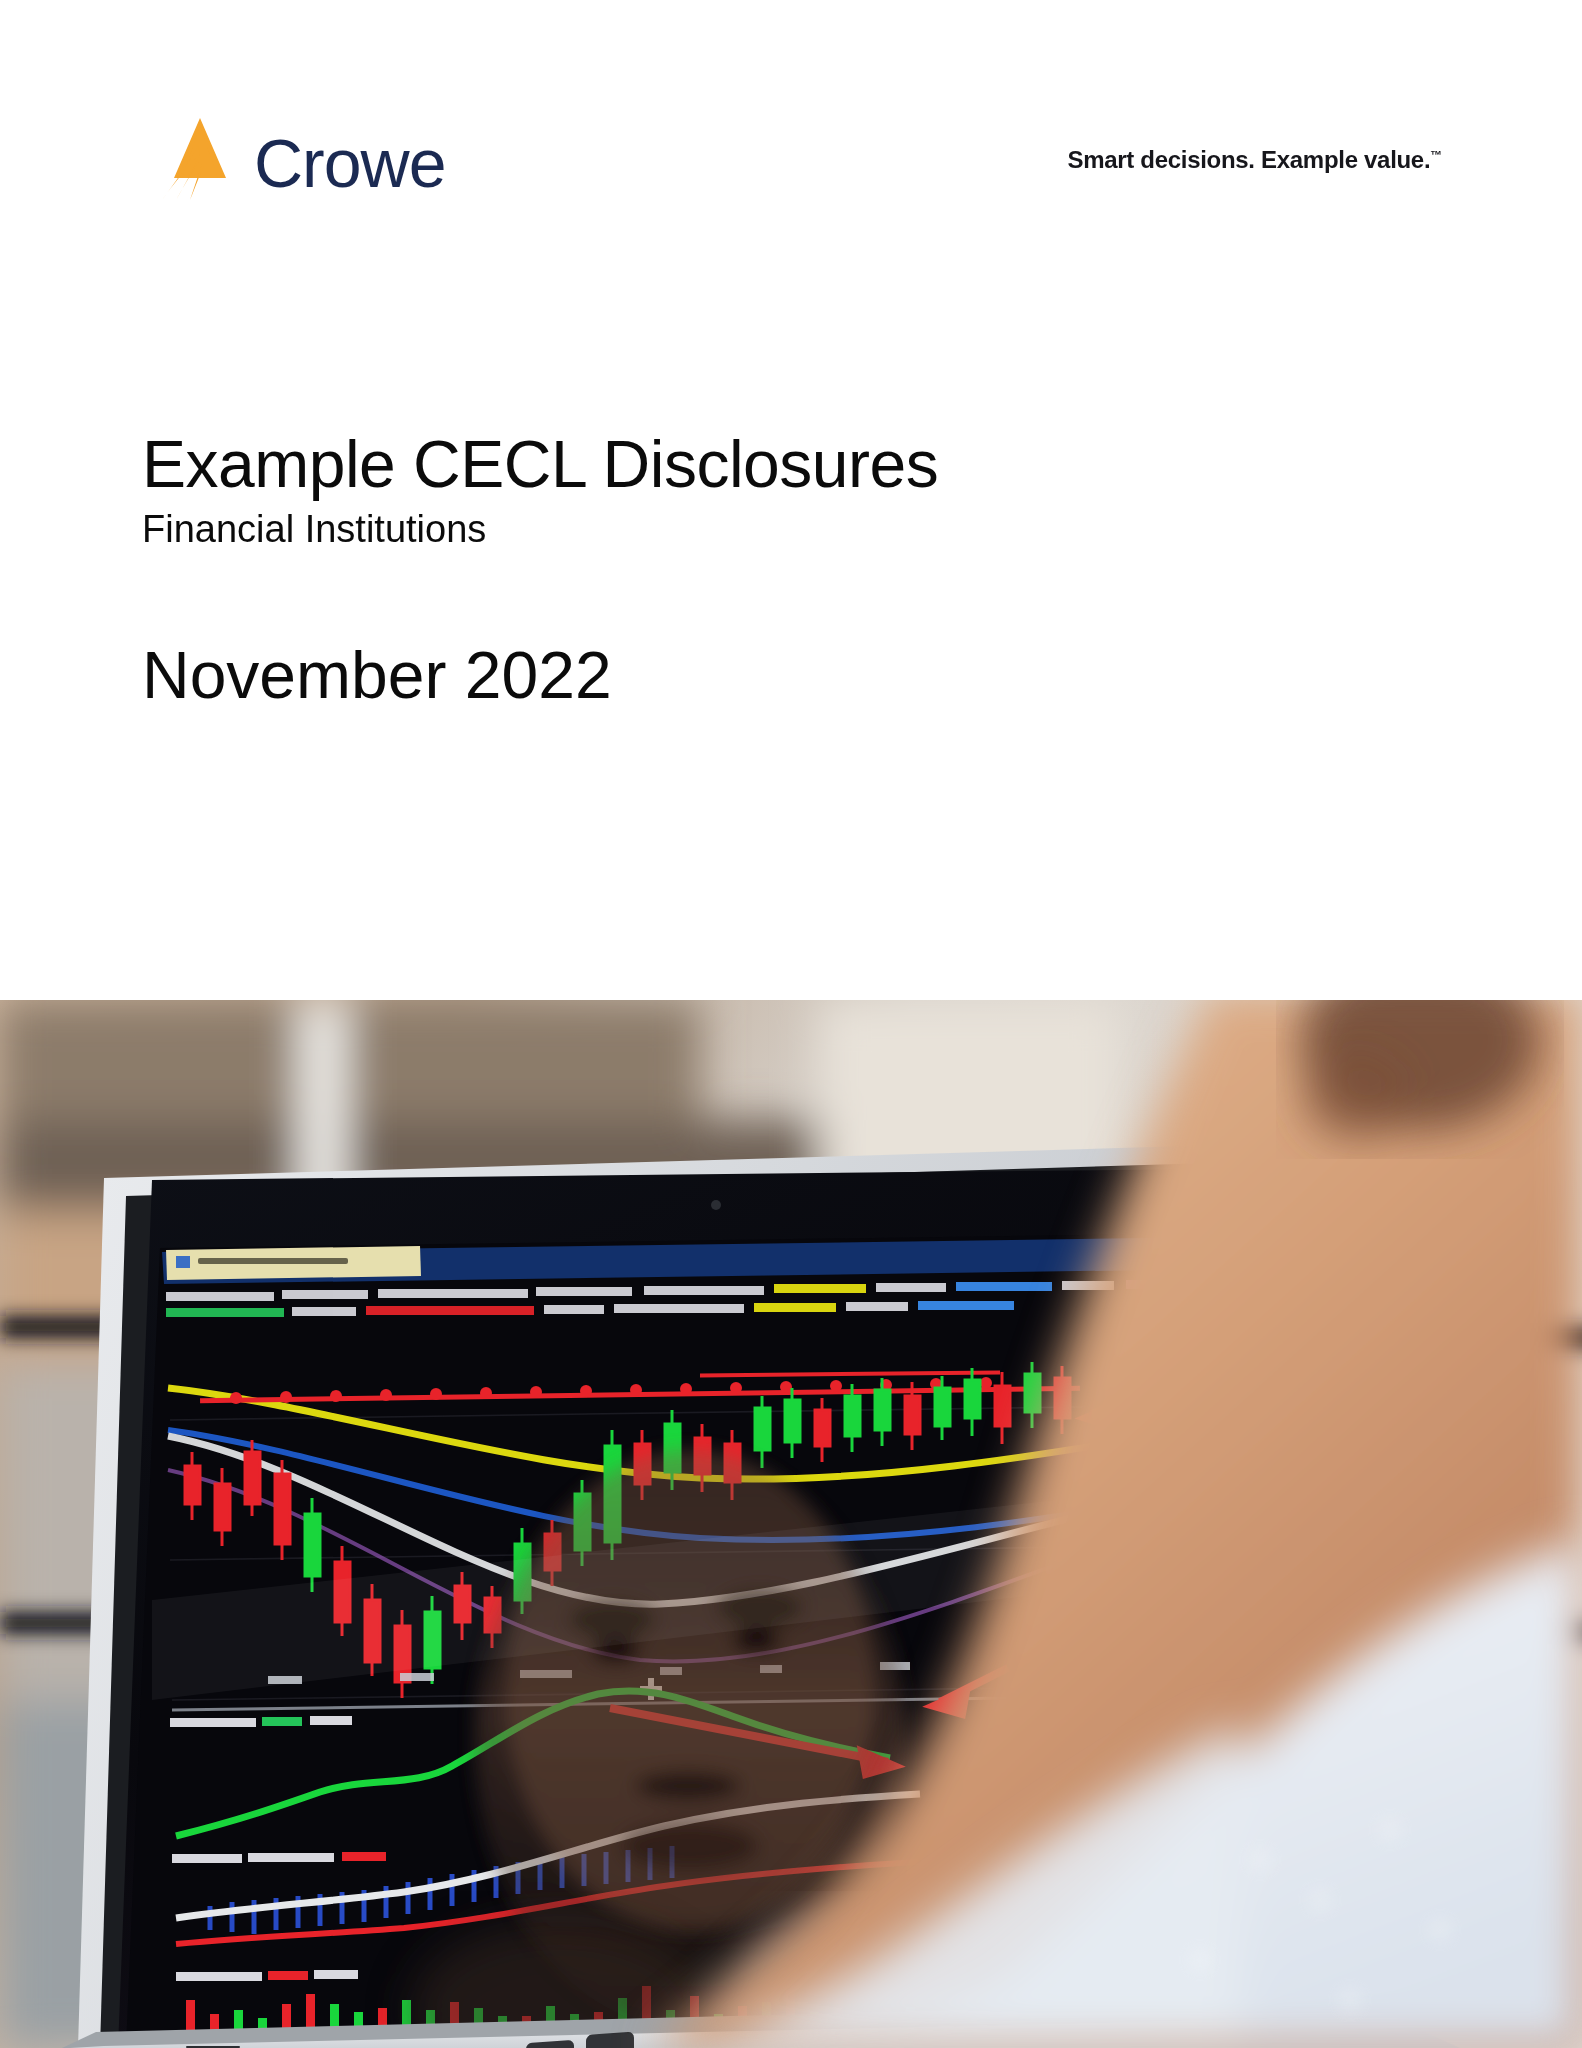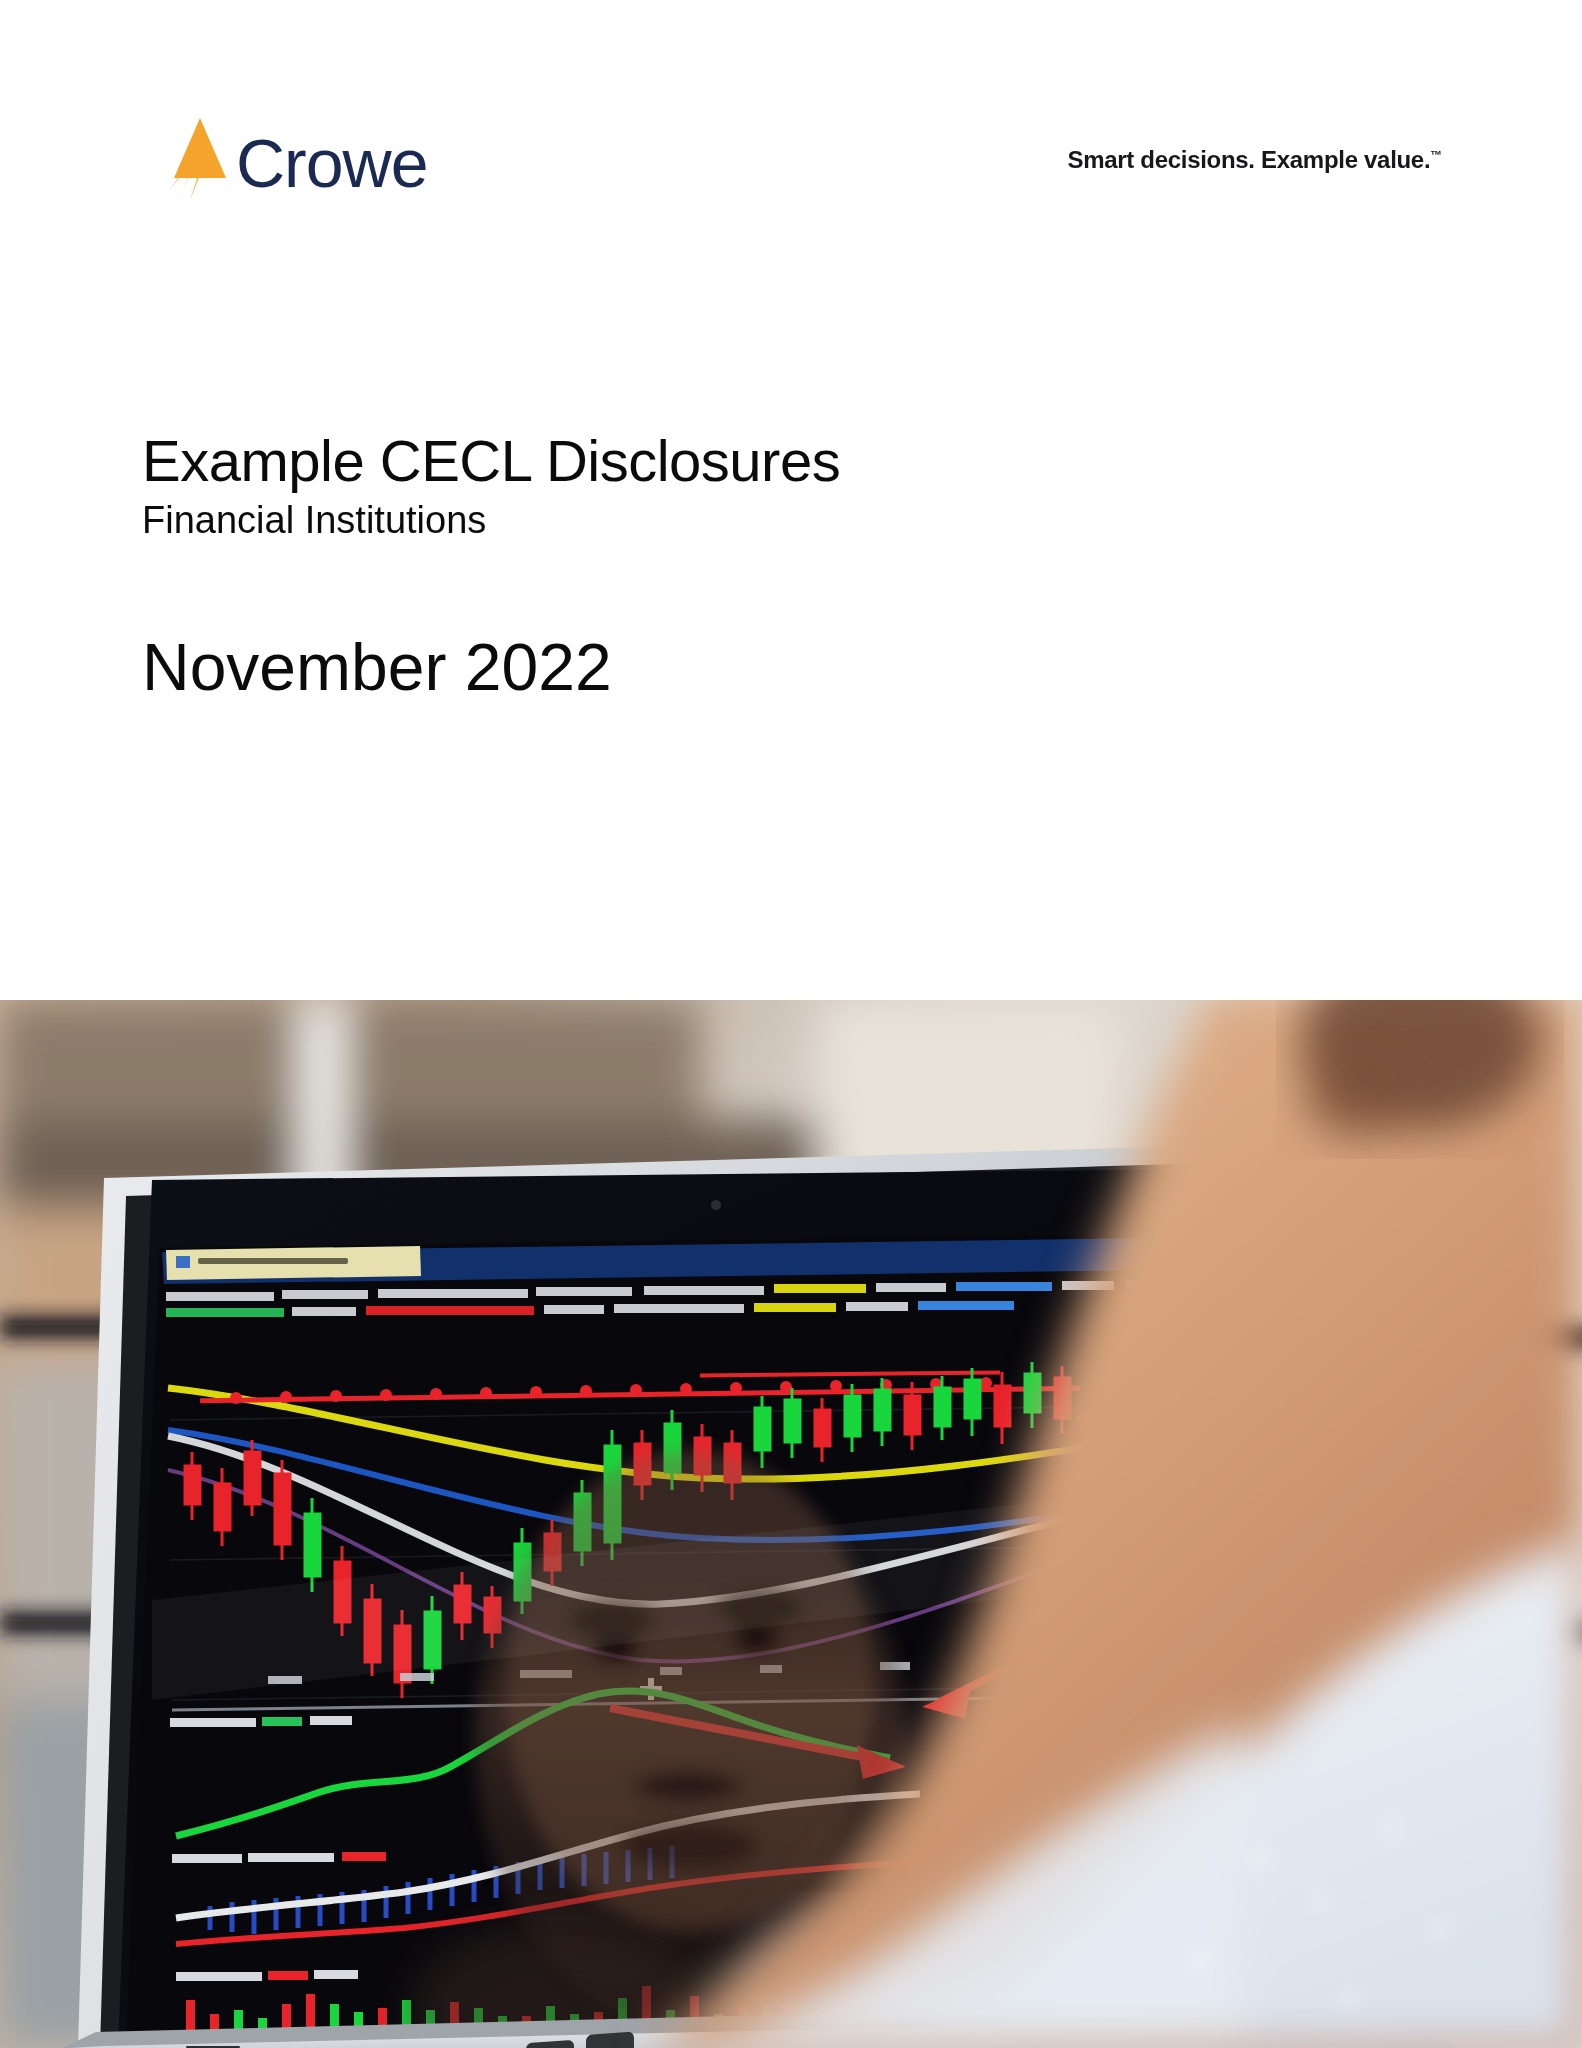--- a/index.html
+++ b/index.html
@@ -10,41 +10,41 @@
     color:#000000;
     position:relative; overflow:hidden;
   }
 
   
   .header {
     position:absolute; left:0; top:0; width:1582px; height:260px;
   }
   .logo-lockup {
     position:absolute; left:148px; top:116px;
-    display:flex; align-items:center; 
+    display:flex; align-items:center; gap:18px;
   }
   .logo-mark { width:88px; height:86px; display:block; flex:0 0 auto; }
   .logo-word {
     font-family:"Liberation Sans", sans-serif;
     font-size:68px; line-height:0.95; letter-spacing:-1px;
     color:#1b2a52; font-weight:400;
     position:relative; top:4px;
   }
   .tagline {
     position:absolute; right:140px; top:146px;
     font-family:"Liberation Sans", sans-serif;
     font-size:24px; font-weight:bold; letter-spacing:-0.3px;
     color:#17171c; white-space:nowrap;
   }
   .tagline sup { font-size:12px; vertical-align:super; font-weight:bold; }
 
   
   .title-block { position:absolute; left:142px; top:430px; width:1100px; }
   .doc-title {
-    font-size:58px; font-weight:400; line-height:1.06;
+    font-size:66px; font-weight:400; line-height:1.06;
     letter-spacing:-0.5px; color:#0b0b0b;
   }
   .doc-subtitle {
     font-size:38px; font-weight:400; line-height:1.25;
     color:#0b0b0b; margin-top:6px;
   }
   .doc-date {
     font-size:66px; font-weight:400; line-height:1.06;
     color:#0b0b0b; margin-top:88px;
   }

